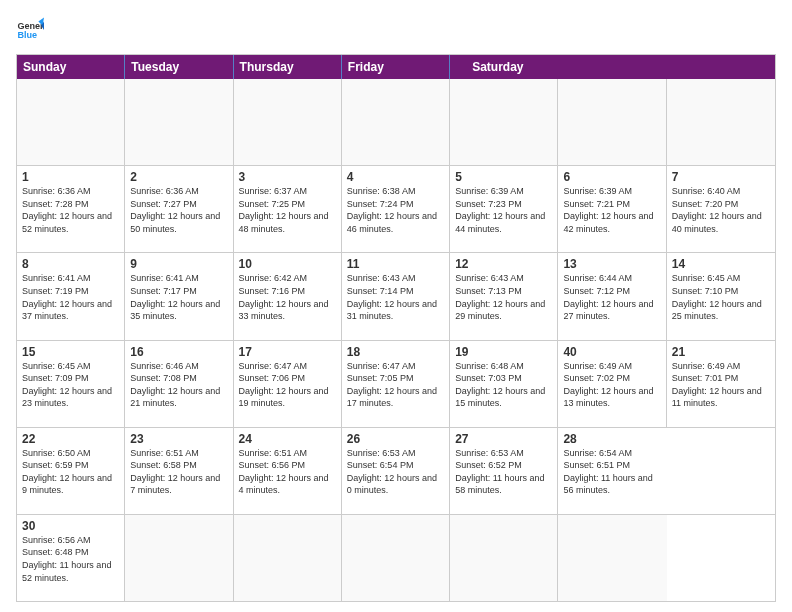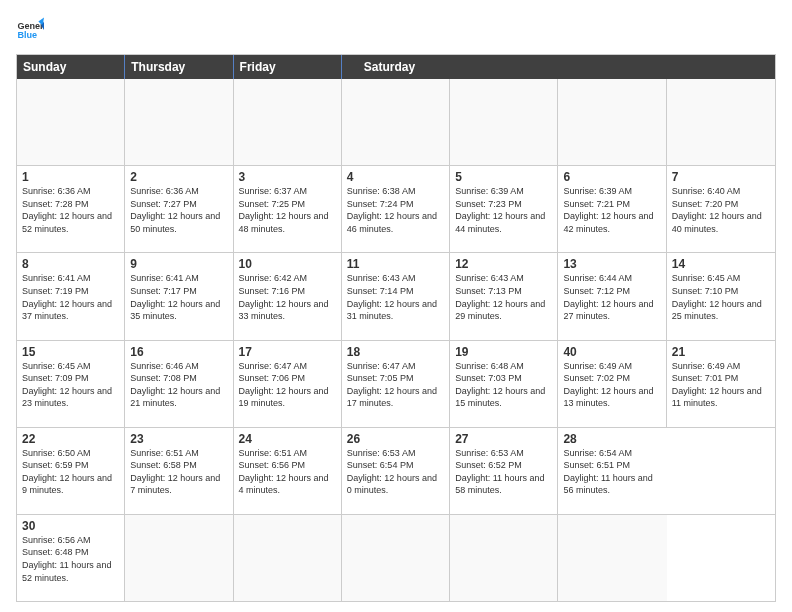--- a/index.html
+++ b/index.html
@@ -47,21 +47,21 @@
     }
     .calendar {
       flex: 1;
       display: flex;
       flex-direction: column;
       border: 1px solid #ccc;
     }
     .cal-header {
       display: grid;
       grid-template-columns: repeat(7, 1fr);
-      background: #404040;
+      background: #701a75;
     }
     .cal-header-cell {
       color: #fff;
       font-size: 12px;
       font-weight: bold;
       padding: 5px 6px;
       text-align: left;
       border-right: 1px solid #5580c5;
     }
     .cal-header-cell:last-child { border-right: none; margin-left: 16px; }
@@ -114,20 +114,21 @@
     </div>
     <div class="title-block">
       <div class="month-title"></div>
       <div class="location"></div>
     </div>
   </div>
 
   <div class="calendar">
     <div class="cal-header">
     <div class="cal-header-cell">Sunday</div>
+        <div class="cal-header-cell">Tuesday</div>
         <div class="cal-header-cell">Thursday</div>
         <div class="cal-header-cell">Friday</div>
         <div class="cal-header-cell">Saturday</div>
       </div>
     <div class="cal-body">
     <div class="cal-row">
           <div class="cal-cell empty"></div>
           <div class="cal-cell empty"></div>
           <div class="cal-cell empty"></div>
           <div class="cal-cell empty"></div>

